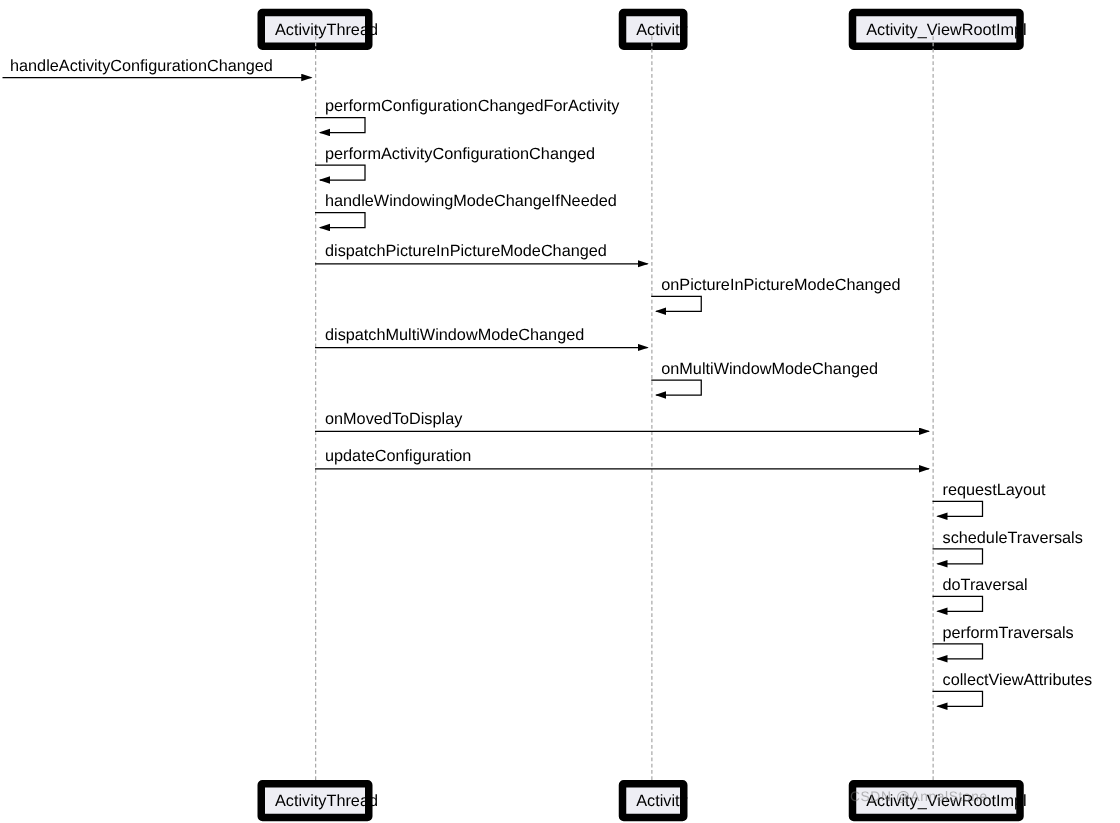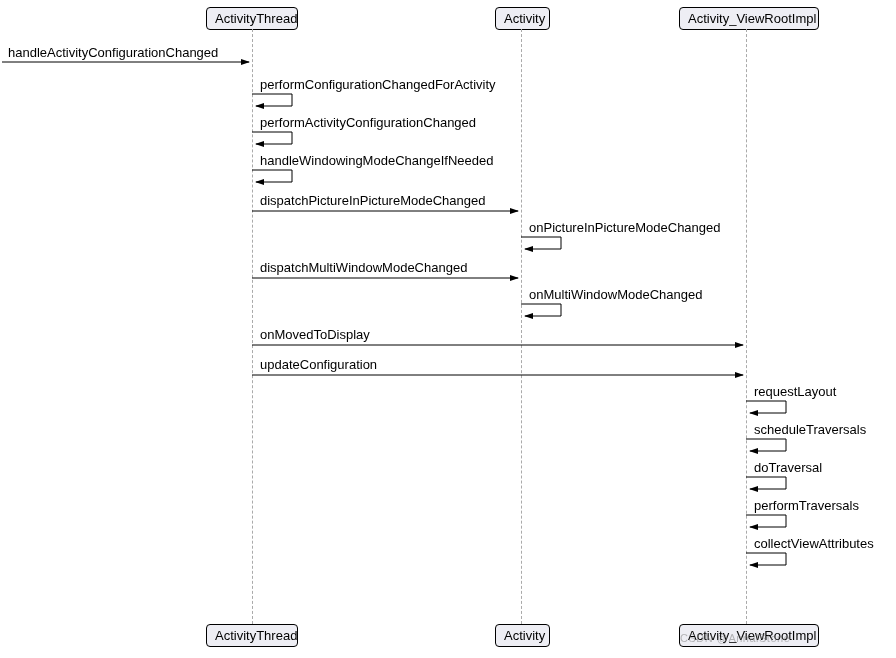--- a/index.html
+++ b/index.html
@@ -9,21 +9,21 @@
     height: 658px;
     background: #ffffff;
     font-family: "Segoe UI", Arial, sans-serif;
     font-size: 13px;
     color: #000;
     overflow: hidden;
     position: relative;
   }
   .participant-box {
     position: absolute;
-    border: 1px solid #000000;
+    border: 6px solid #000000;
     border-radius: 4px;
     background: #eeeef4;
     padding: 3px 8px;
     text-align: center;
     white-space: nowrap;
     box-sizing: border-box;
   }
   .lifeline {
     position: absolute;
     width: 0;

